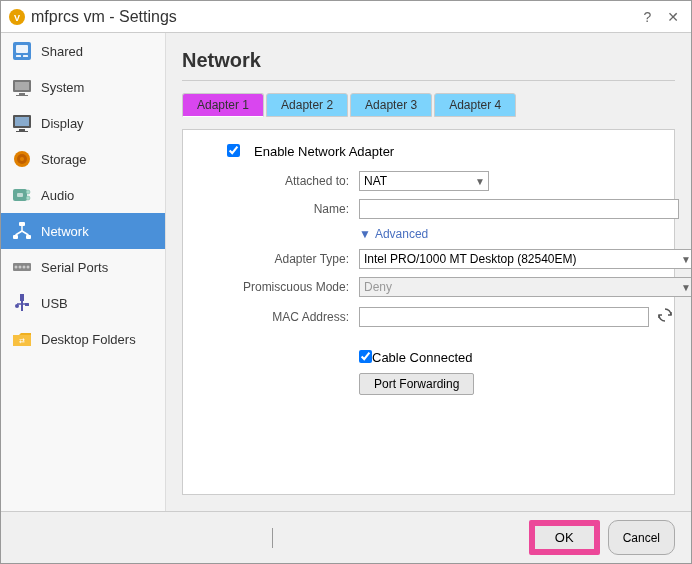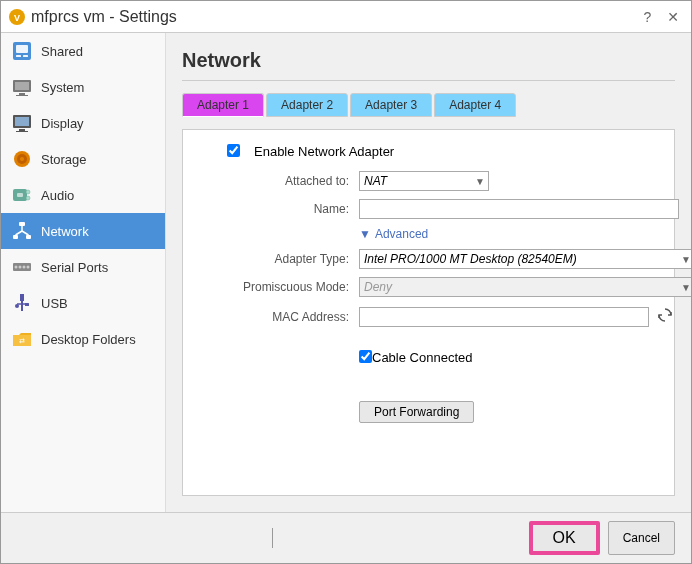--- a/index.html
+++ b/index.html
@@ -174,21 +174,20 @@
       padding-right: 20px;
     }
     .select-wrapper {
       position: relative;
       display: inline-block;
     }
     .select-wrapper select {
       appearance: none;
       padding-right: 15px;
       min-width: 130px;
-      font-style: italic;
     }
     .select-arrow {
       position: absolute;
       right: 4px;
       top: 50%;
       transform: translateY(-50%);
       pointer-events: none;
       font-size: 10px;
       color: #666;
     }
@@ -238,21 +237,20 @@
     .port-forwarding-row {
       margin-left: 160px;
     }
     .port-forwarding-btn {
       background: #e8e8e8;
       border: 1px solid #aaa;
       padding: 3px 14px;
       cursor: pointer;
       font-size: 12px;
       border-radius: 2px;
-      margin-top: 28px;
     }
     .footer {
       border-top: 1px solid #ccc;
       padding: 8px 16px;
       display: flex;
       justify-content: space-between;
       align-items: center;
       background: #f0f0f0;
     }
     .footer-center {
@@ -264,34 +262,34 @@
       width: 1px;
       height: 20px;
       background: #999;
     }
     .footer-buttons {
       display: flex;
       gap: 8px;
     }
     .btn-ok {
       background: #e8e8e8;
-      border: 4px solid #ec4899;
+      border: 6px solid #ec4899;
       padding: 4px 20px;
       cursor: pointer;
-      font-size: 16px;
+      font-size: 13px;
       border-radius: 2px;
       min-width: 60px;
     }
     .btn-cancel {
       background: #e8e8e8;
       border: 1px solid #aaa;
       padding: 4px 14px;
       cursor: pointer;
       font-size: 12px;
-      border-radius: 2px;
+      border-radius: 10px;
     }
     input[type="checkbox"] {
       width: 13px;
       height: 13px;
       cursor: pointer;
     }
     .disabled-select {
       background: #f0f0f0;
       color: #999;
     }

